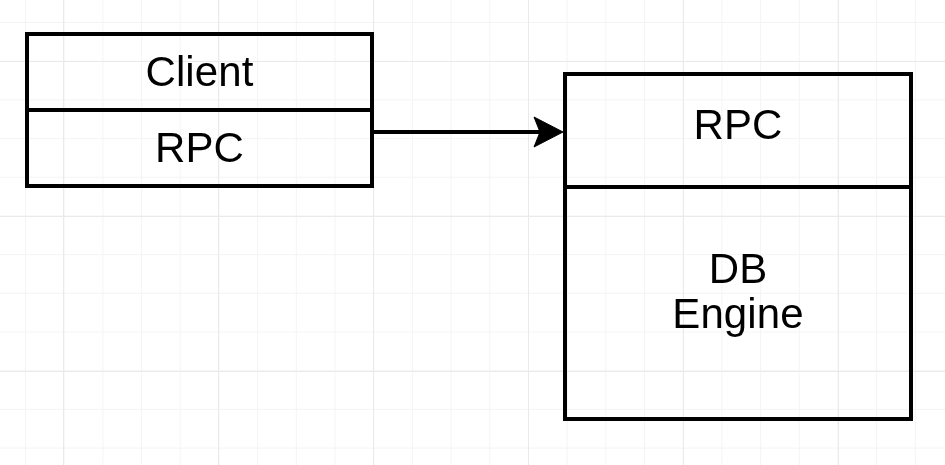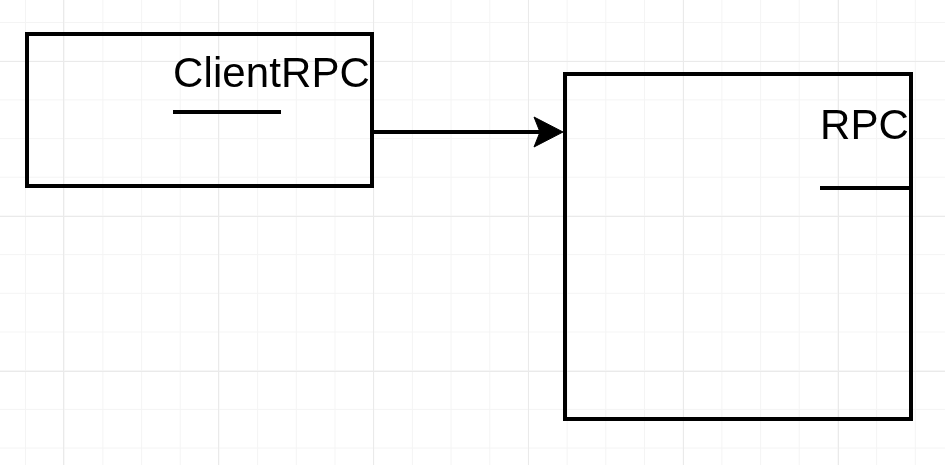--- a/index.html
+++ b/index.html
@@ -36,22 +36,21 @@
     left: 0;
     width: 945px;
     height: 465px;
   }
   .node-box {
     position: absolute;
     box-sizing: border-box;
     border: 4px solid #000000;
     background: transparent;
     display: flex;
-    flex-direction: row;
-    justify-content: flex-end;
+    flex-direction: column;
   }
   .node-cell {
     display: flex;
     align-items: center;
     justify-content: center;
     box-sizing: border-box;
     text-align: center;
     color: #000000;
     font-family: "Liberation Sans", sans-serif;
     font-size: 42px;
@@ -113,15 +112,19 @@
     </div>
     <div class="node-cell cell-rpc">
       <span>RPC</span>
     </div>
   </div>
 
   <div class="node-box" id="server-node">
     <div class="node-cell cell-rpc divided-top">
       <span>RPC</span>
     </div>
+    <div class="node-cell cell-dbengine">
+      <span>DB
+Engine</span>
+    </div>
   </div>
 
 </div>
 
 </body></html>

